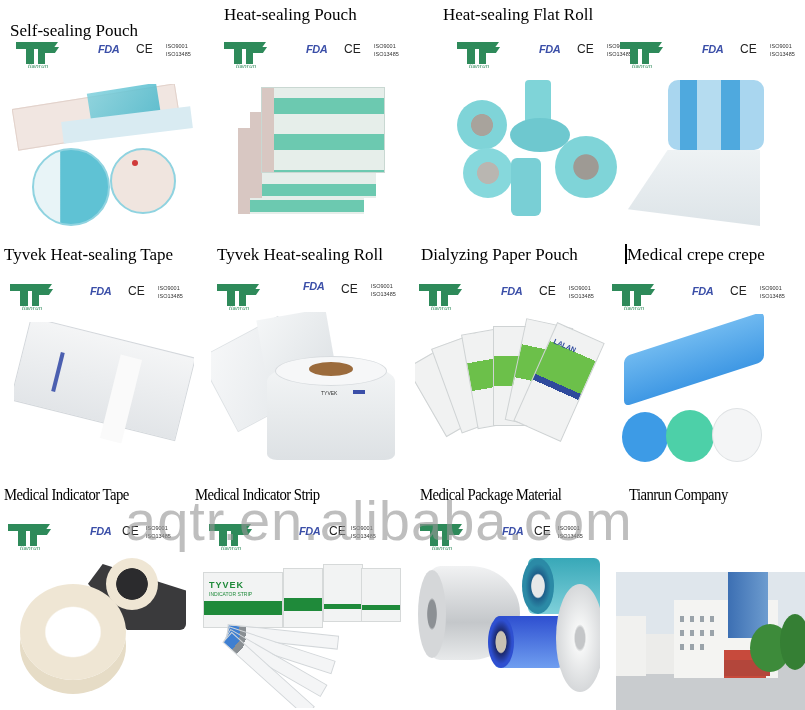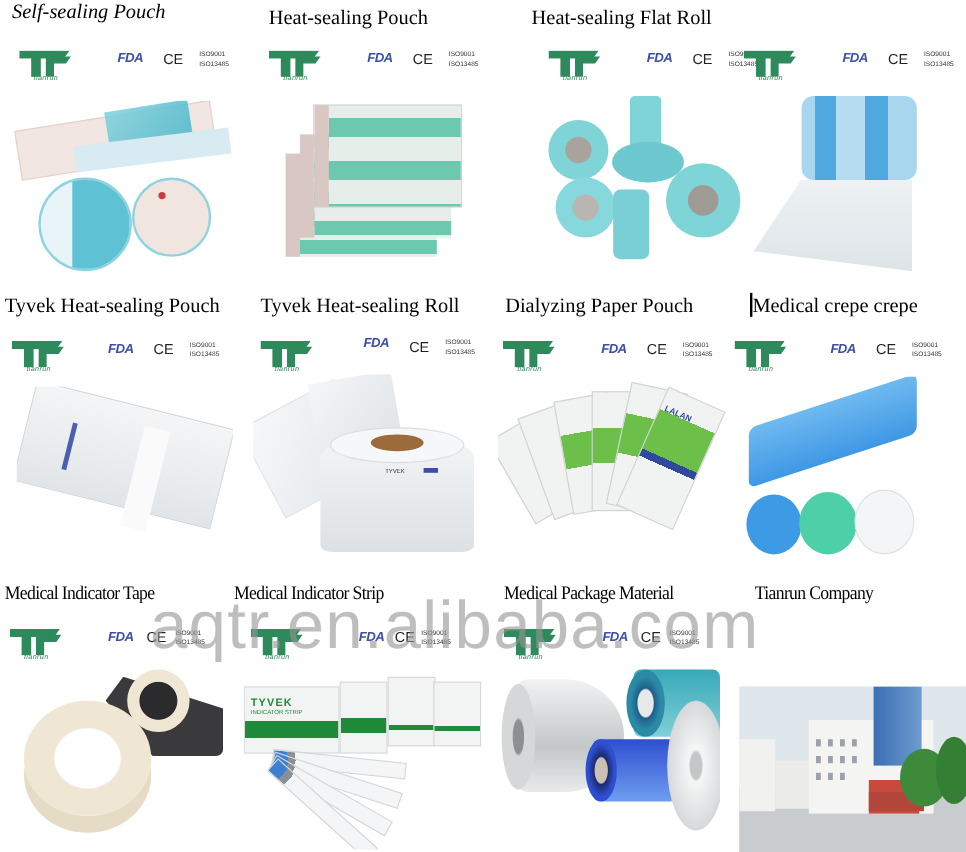--- a/index.html
+++ b/index.html
@@ -46,21 +46,21 @@
     font-family: "Liberation Sans", "DejaVu Sans", sans-serif;
     font-size: 56px; color: rgba(150,150,150,0.62); letter-spacing: 1px;
     white-space: nowrap; pointer-events: none;
   }
   .cursor { position: absolute; left: 625px; top: 244px; width: 2px; height: 20px; background: #000; }
 </style>
 </head>
 <body>
 
 <div class="cell" style="left:0;top:0;width:200px;height:240px;">
-  <div class="title" style="left:10px;top:0;font-style:italic;">Self-sealing Pouch</div>
+  <div class="title" style="left:10px;top:21px;">Self-sealing Pouch</div>
   <div class="brandrow" style="left:14px;top:40px;width:180px;">
     <div class="logo">
         <div class="tbar"></div>
         <div class="tstem"></div>
         <div class="rstem"></div>
         <div class="rarm"></div>
         <span class="word">tianrun</span>
       </div>
     <span class="fda" style="left:84px;top:3px;">FDA</span>
     <span class="ce" style="left:122px;top:2px;">CE</span>
@@ -146,21 +146,21 @@
         <div>ISO13485</div>
       </div>
   </div>
   <div class="img" style="left:24px;top:80px;width:170px;height:150px;">
     <div class="abs" style="left:44px;top:0;width:96px;height:70px;border-radius:10px;background:linear-gradient(90deg,#a9d6ef 0 12%,#4fa9de 12% 30%,#b5dcf0 30% 55%,#4fa9de 55% 75%,#a9d6ef 75%);"></div>
     <div class="abs" style="left:4px;top:70px;width:132px;height:76px;background:linear-gradient(180deg,#eef2f4,#dde4e8);clip-path:polygon(30% 0,100% 0,100% 100%,0 78%);"></div>
   </div>
 </div>
 
 <div class="cell" style="left:0;top:240px;width:205px;height:240px;">
-  <div class="title" style="left:4px;top:5px;">Tyvek Heat-sealing Pouch</div>
+  <div class="title" style="left:4px;top:5px;">Tyvek Heat-sealing Tape</div>
   <div class="brandrow" style="left:8px;top:42px;width:180px;">
     <div class="logo">
         <div class="tbar"></div>
         <div class="tstem"></div>
         <div class="rstem"></div>
         <div class="rarm"></div>
         <span class="word">tianrun</span>
       </div>
     <span class="fda" style="left:82px;top:3px;">FDA</span>
     <span class="ce" style="left:120px;top:2px;">CE</span>

